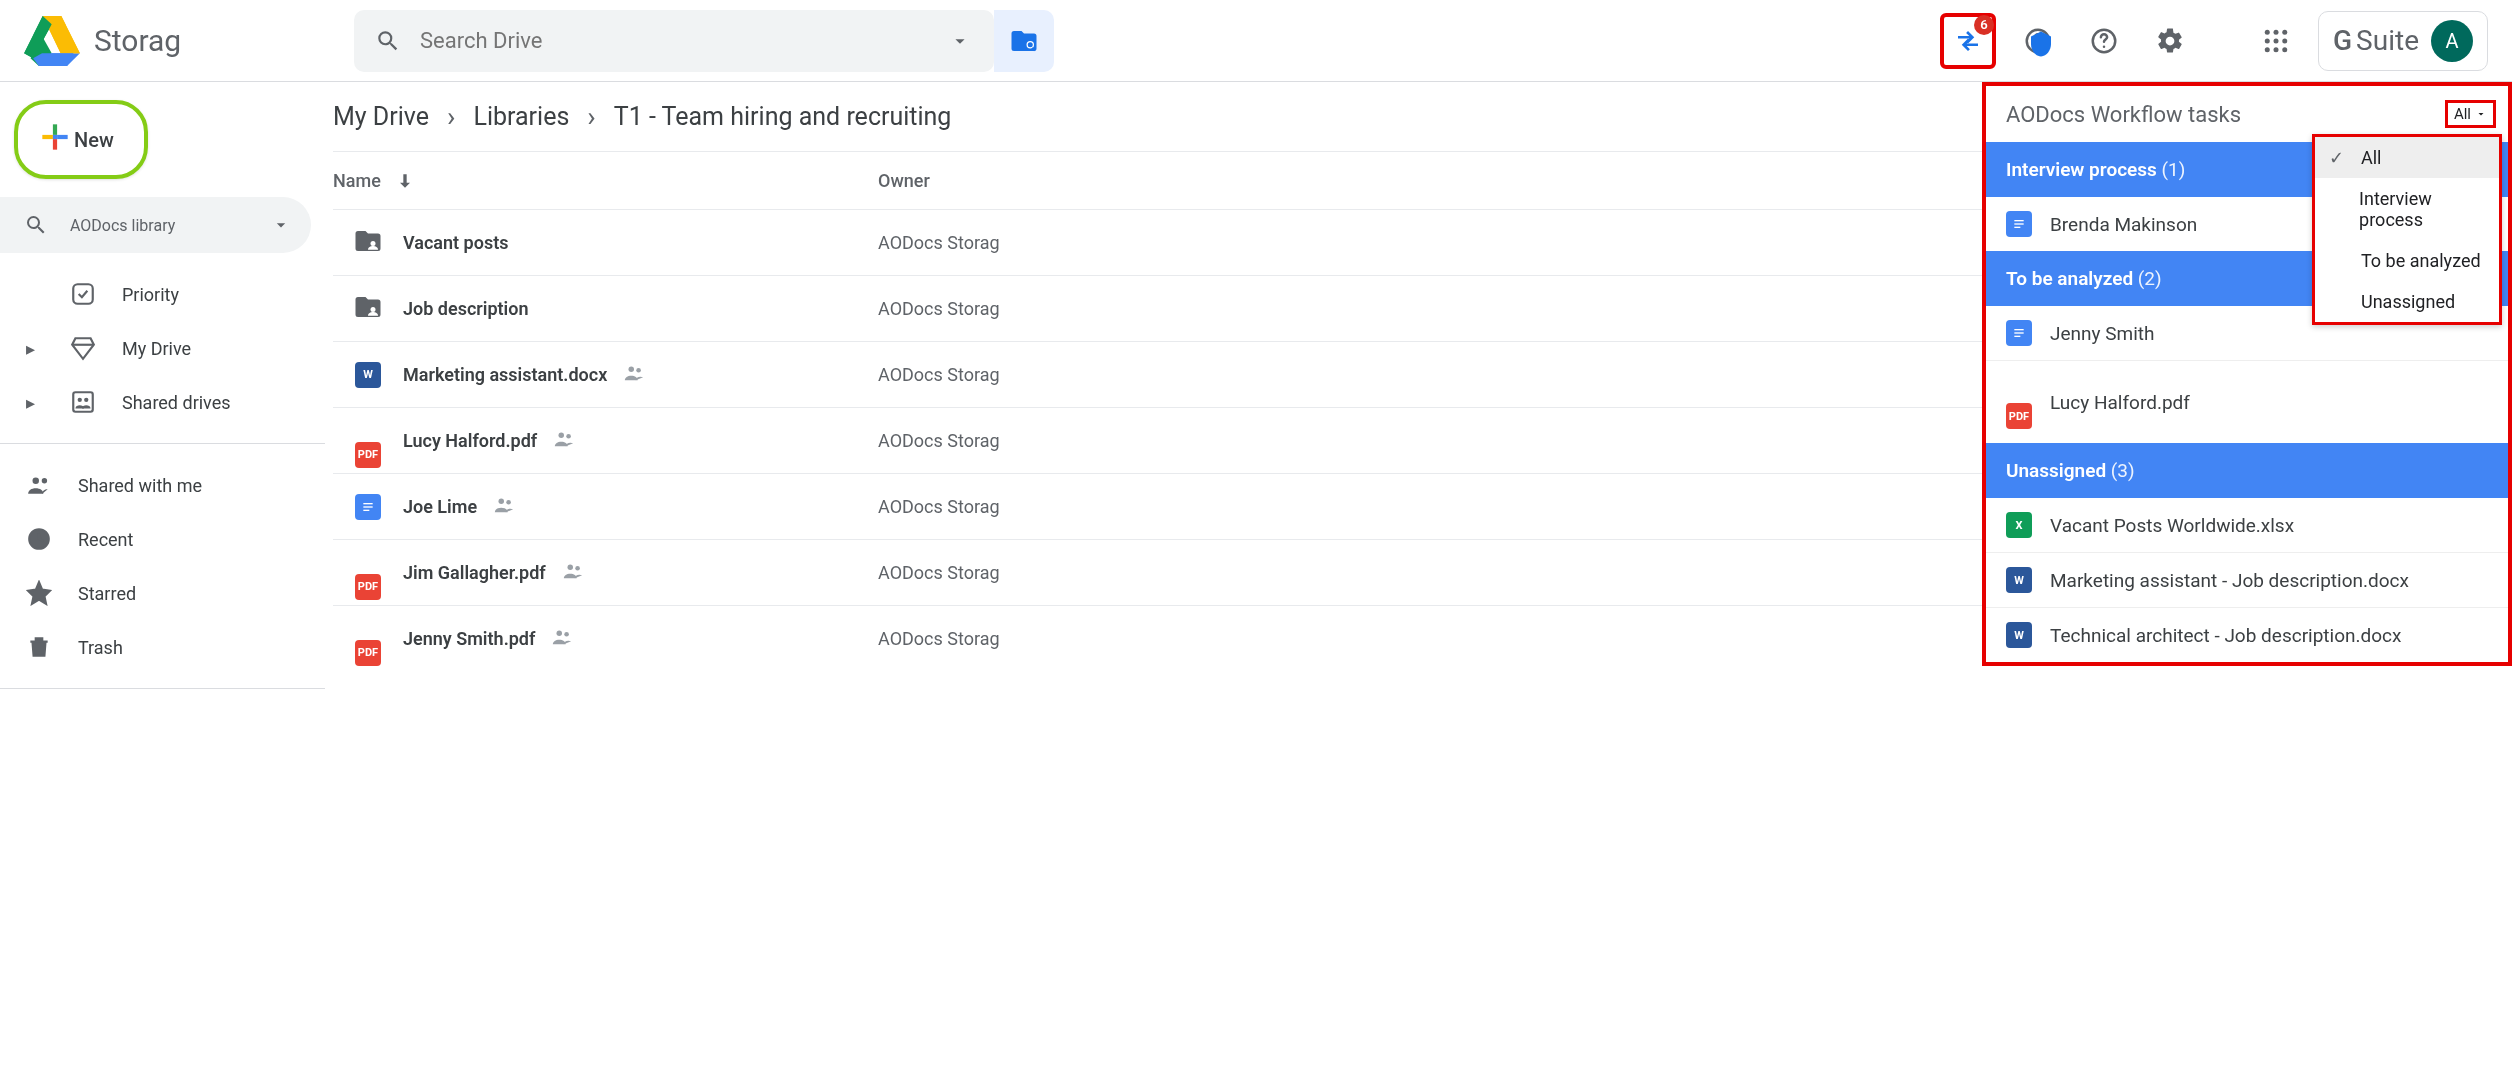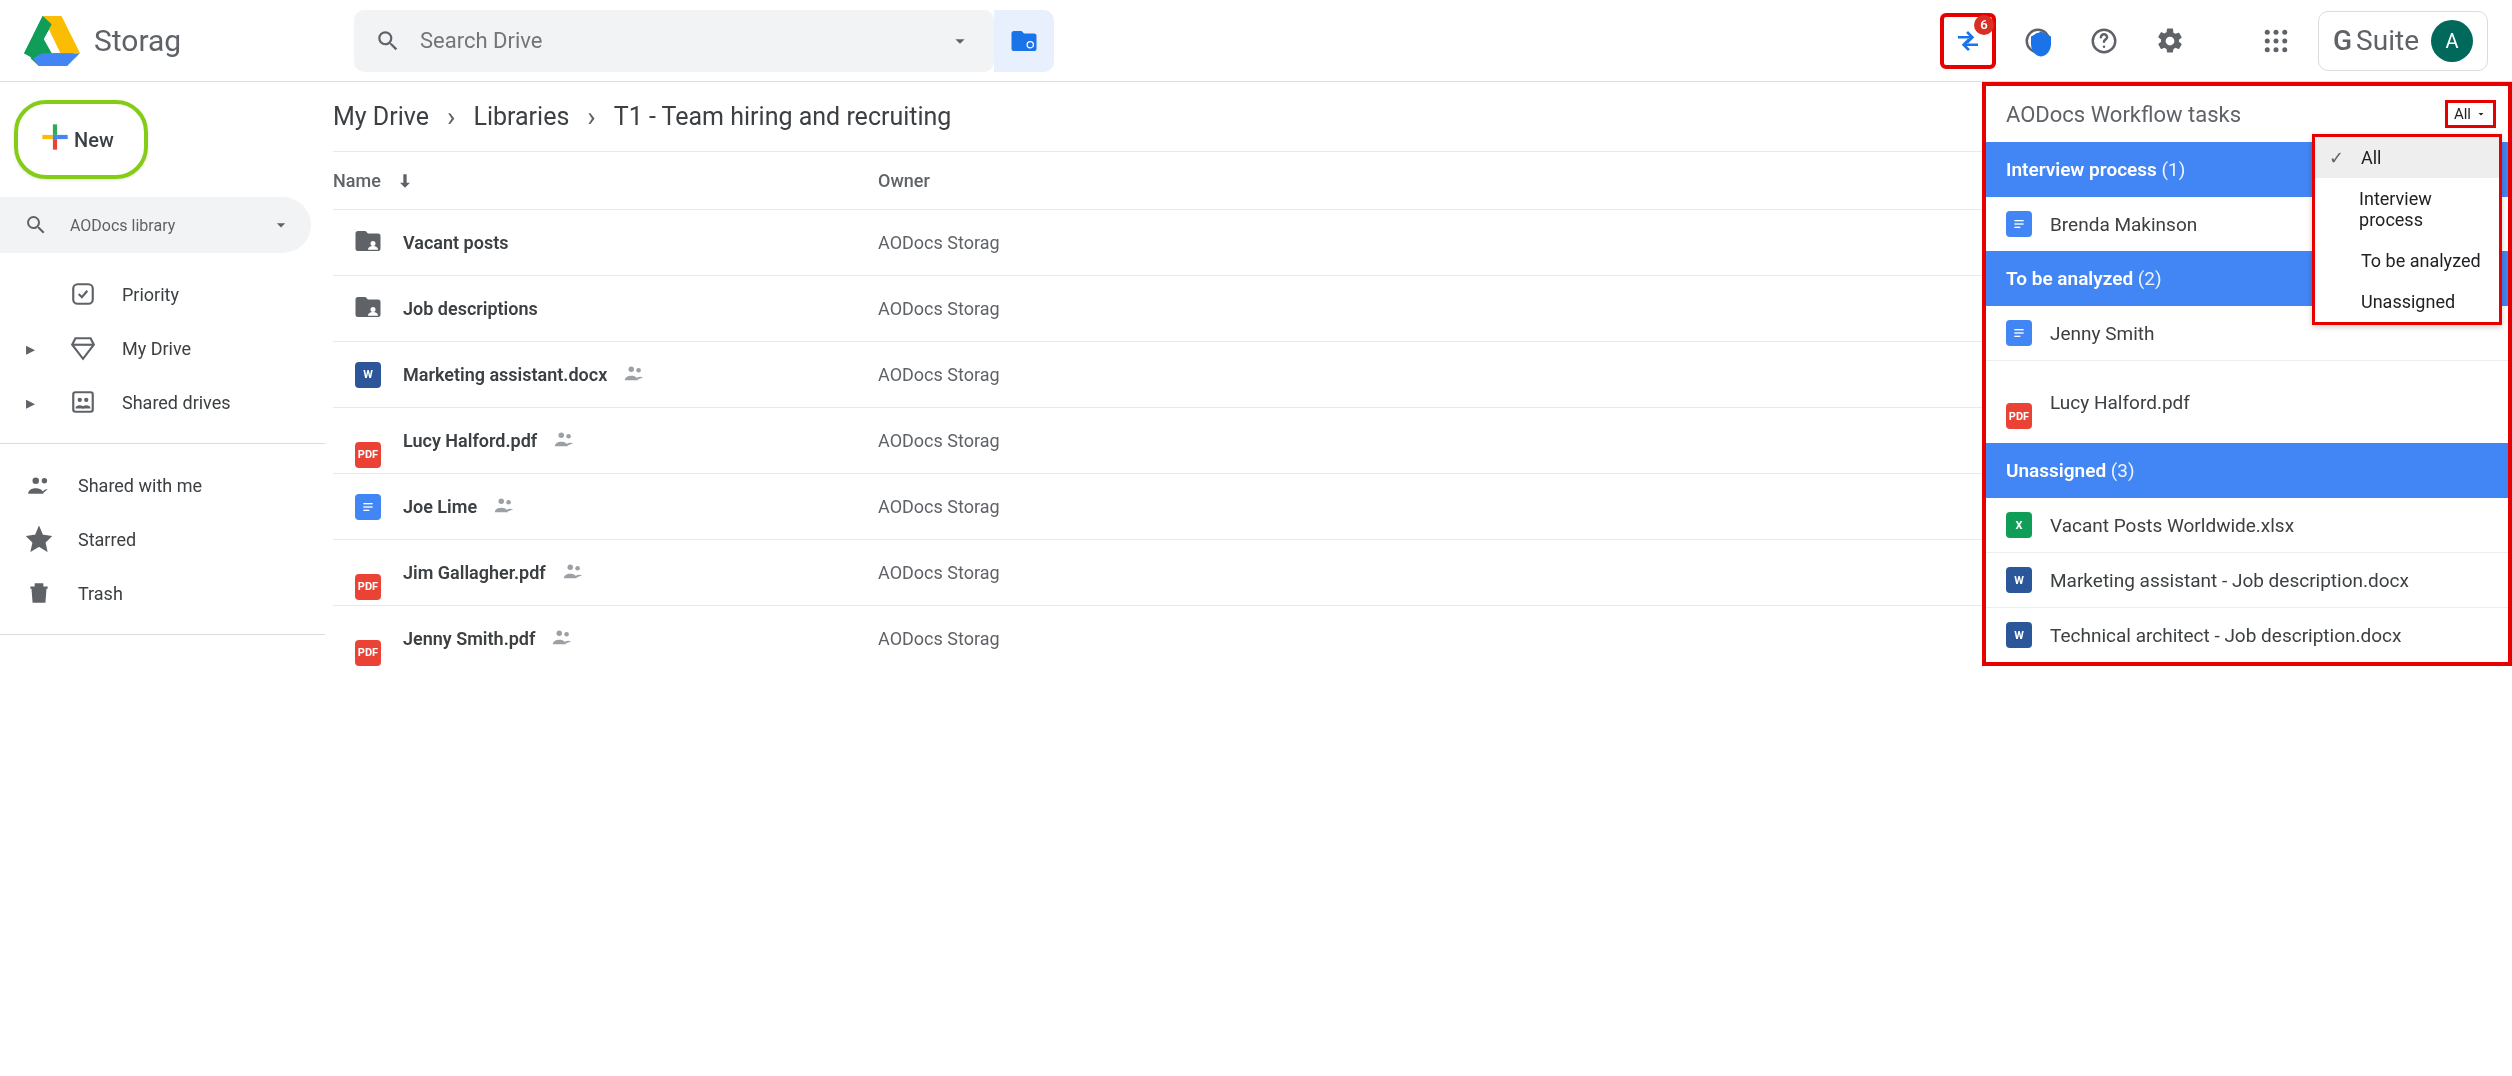--- a/index.html
+++ b/index.html
@@ -238,20 +238,27 @@
             <svg class="ico" viewBox="0 0 24 24" fill="#5f6368">
               <circle cx="9" cy="8" r="3"></circle>
               <circle cx="17" cy="8" r="2.5"></circle>
               <path d="M2 20c0-3 3-5 7-5s7 2 7 5"></path>
               <path d="M15 20c0-2.5 2-4 5-4"></path>
             </svg>
             <span>Shared with me</span>
           </div>
           <div class="nav-item">
             <svg class="ico" viewBox="0 0 24 24" fill="none" stroke="#5f6368" stroke-width="2">
+              <circle cx="12" cy="12" r="9"></circle>
+              <path d="M12 7v5l4 2"></path>
+            </svg>
+            <span>Recent</span>
+          </div>
+          <div class="nav-item">
+            <svg class="ico" viewBox="0 0 24 24" fill="none" stroke="#5f6368" stroke-width="2">
               <path d="M12 2l2.9 6.9L22 10l-5 4.9 1.5 7.1L12 18l-6.5 4 1.5-7.1L2 10l7.1-1.1z"></path>
             </svg>
             <span>Starred</span>
           </div>
           <div class="nav-item">
             <svg class="ico" viewBox="0 0 24 24" fill="none" stroke="#5f6368" stroke-width="2">
               <path d="M4 7h16M9 7V4h6v3M6 7l1 13h10l1-13"></path>
             </svg>
             <span>Trash</span>
           </div>
@@ -294,21 +301,21 @@
         </div>
         <div class="file-row">
           <div class="ficon">
             <span class="ic-folder"><svg viewBox="0 0 24 24">
                 <path d="M10 4H4a2 2 0 00-2 2v12a2 2 0 002 2h16a2 2 0 002-2V8a2 2 0 00-2-2h-8l-2-2z"></path>
                 <circle cx="16" cy="14" r="2" fill="#fff"></circle>
                 <path d="M12 19c0-2 2-3 4-3s4 1 4 3" fill="#fff"></path>
               </svg></span>
           </div>
           <div class="fname">
-            <span>Job descriptions</span>
+            <span>Job description</span>
           </div>
           <div class="fowner">AODocs Storag</div>
         </div>
         <div class="file-row">
           <div class="ficon">
             <span class="ic-box ic-w">W</span>
           </div>
           <div class="fname">
             <span>Marketing assistant.docx</span>
             <span class="shared"><svg viewBox="0 0 24 24" width="22" height="22" fill="#9aa0a6">

